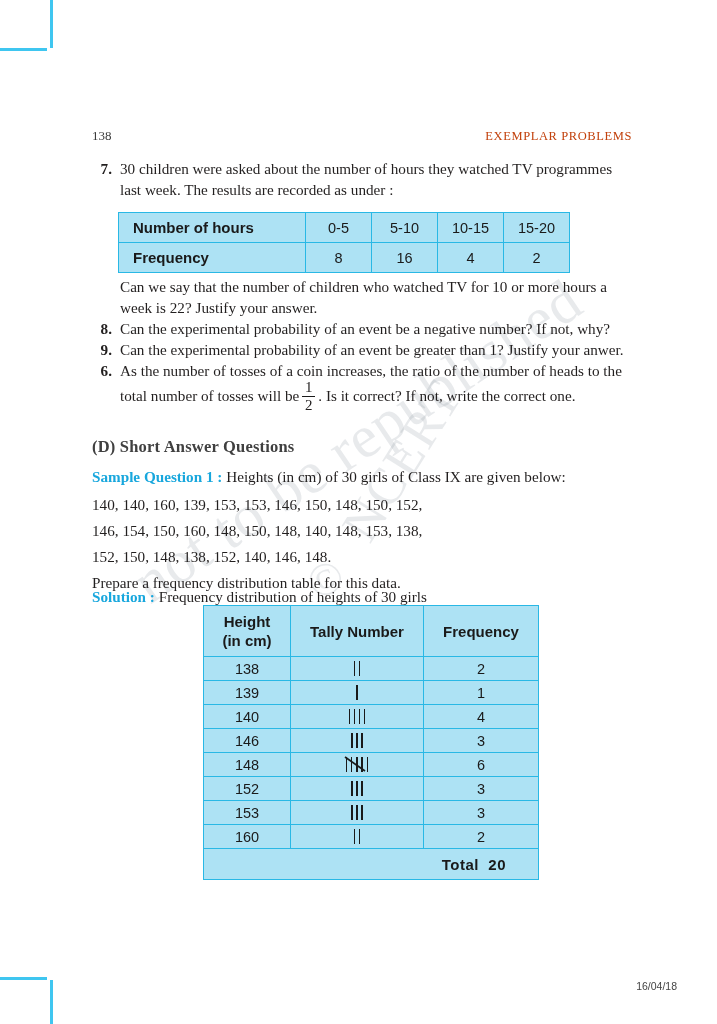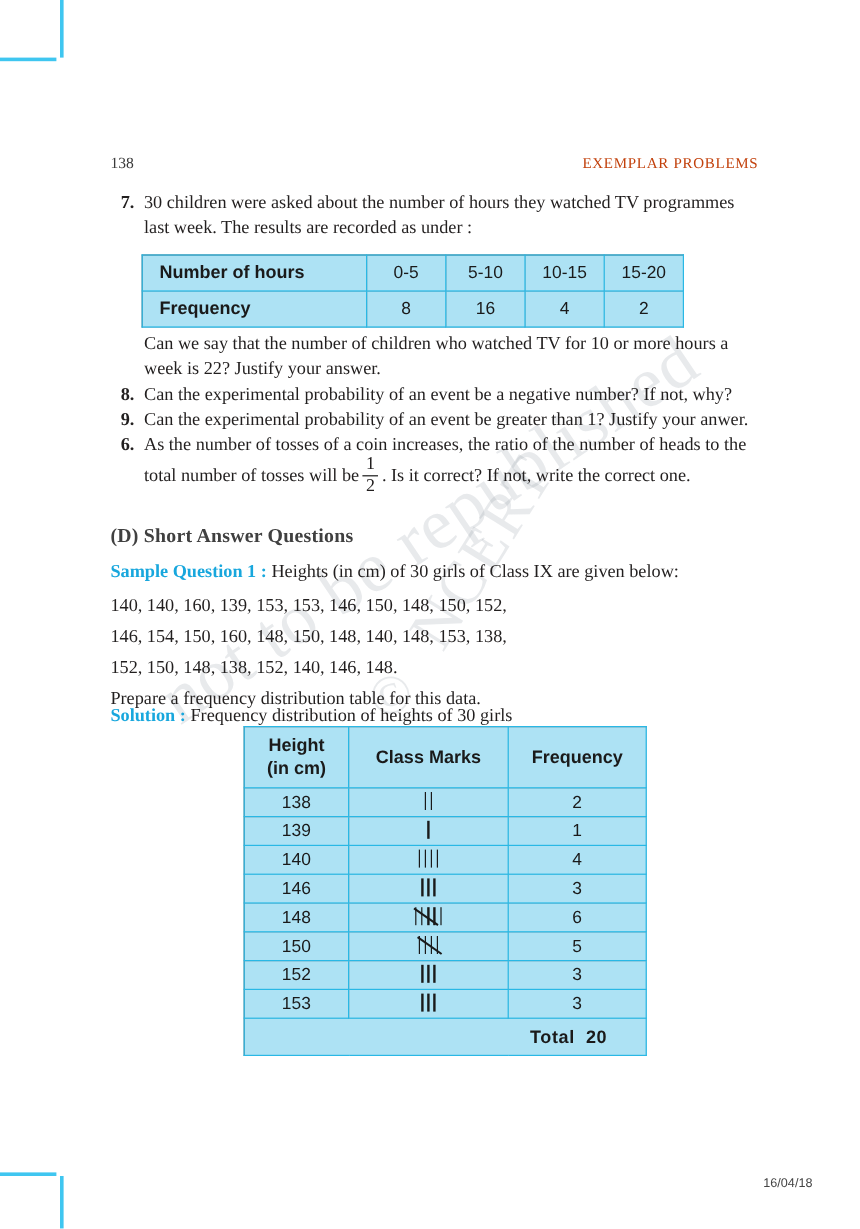--- a/index.html
+++ b/index.html
@@ -326,21 +326,21 @@
       <span>Frequency distribution of heights of 30 girls</span>
     </div>
 
     <table class="dtable" id="freq-table">
       <thead>
         <tr>
           <th class="c-height">
             <div>Height</div>
             <div>(in cm)</div>
           </th>
-          <th class="c-tally">Class Marks</th>
+          <th class="c-tally">Tally Number</th>
           <th class="c-freq">Frequency</th>
         </tr>
       </thead>
       <tbody id="freq-body">
           <tr>
             <td class="c-height">138</td>
             <td class="c-tally"><span class="tally">
                 <span class="tgroup">
                   <span class="tmark"></span>
                   <span class="tmark"></span>
@@ -394,57 +394,50 @@
                     </svg>
                   </span>
                 </span>
                 <span class="tgroup">
                   <span class="tmark"></span>
                 </span>
               </span></td>
             <td class="c-freq">6</td>
           </tr>
           <tr>
-            <td class="c-height">150</td>
-            <td class="c-tally"><span class="tally">
-                <span class="tgroup">
-                  <span class="tmark"></span>
-                  <span class="tmark"></span>
-                  <span class="tmark"></span>
-                  <span class="tmark"></span>
-                  <span class="tslash">
-                    <svg width="26" height="16" viewBox="0 0 26 16">
-                      <line x1="1" y1="1" x2="21" y2="15" stroke="#1a1a1a" stroke-width="1.7"></line>
-                    </svg>
-                  </span>
-                </span>
-              </span></td>
-            <td class="c-freq">5</td>
-          </tr>
-          <tr>
             <td class="c-height">152</td>
             <td class="c-tally"><span class="tally">
                 <span class="tgroup">
                   <span class="tmark"></span>
                   <span class="tmark"></span>
                   <span class="tmark"></span>
                 </span>
               </span></td>
             <td class="c-freq">3</td>
           </tr>
           <tr>
             <td class="c-height">153</td>
             <td class="c-tally"><span class="tally">
                 <span class="tgroup">
                   <span class="tmark"></span>
                   <span class="tmark"></span>
                   <span class="tmark"></span>
                 </span>
               </span></td>
             <td class="c-freq">3</td>
+          </tr>
+          <tr>
+            <td class="c-height">160</td>
+            <td class="c-tally"><span class="tally">
+                <span class="tgroup">
+                  <span class="tmark"></span>
+                  <span class="tmark"></span>
+                </span>
+              </span></td>
+            <td class="c-freq">2</td>
           </tr>
         </tbody>
       <tfoot>
         <tr class="total-row">
           <td colspan="3">
             <span>Total</span>&nbsp;&nbsp;<span>20</span>
           </td>
         </tr>
       </tfoot>
     </table>

